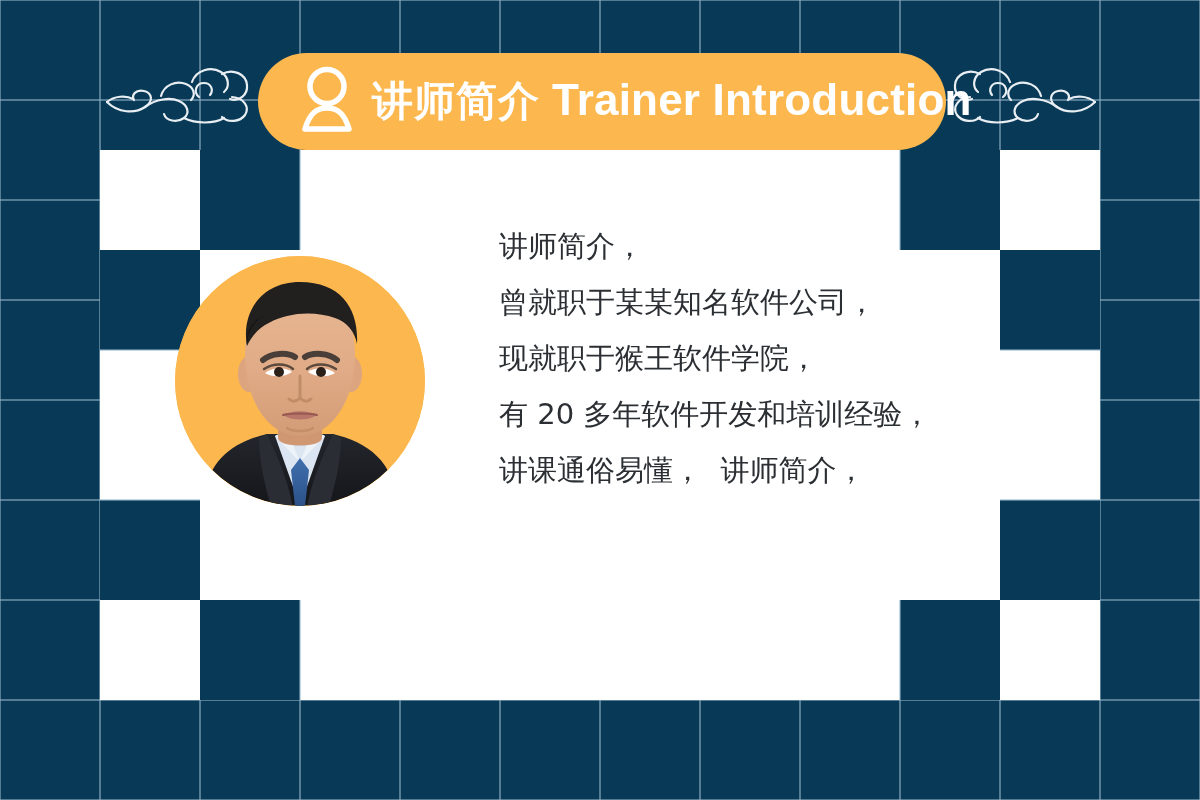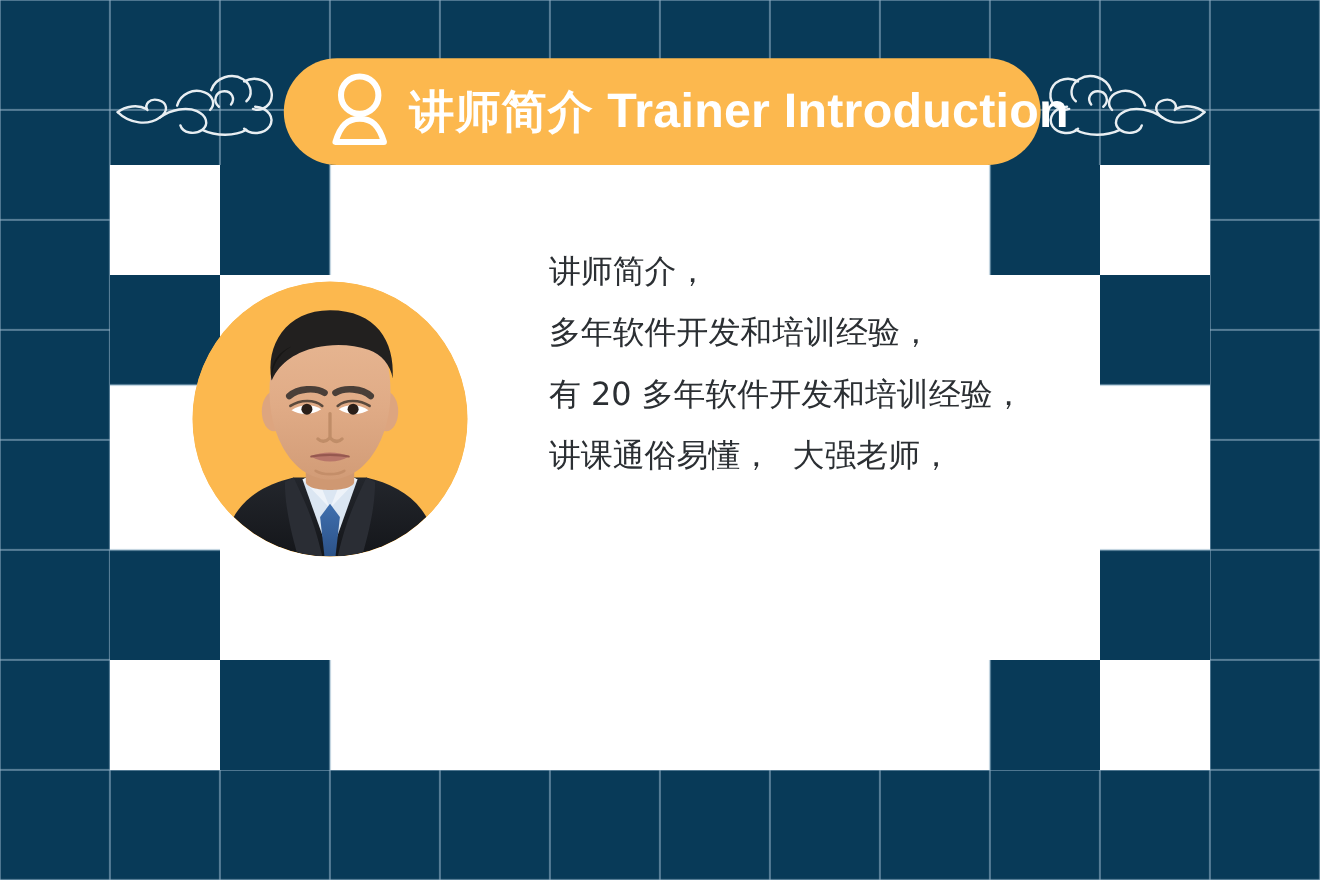--- a/index.html
+++ b/index.html
@@ -215,18 +215,19 @@
         <path d="M108 159 C117 154 133 154 142 159 C133 165 117 165 108 159 Z" fill="#b8766a"></path>
         <path d="M108 159 C117 157 133 157 142 159" stroke="#96584f" stroke-width="2" fill="none" stroke-linecap="round"></path>
 
         <path d="M112 172 C118 176 132 176 138 172" stroke="#c48e69" stroke-width="2.4" fill="none" stroke-linecap="round"></path>
       </g>
     </svg>
   </div>
 
   <div class="bio">
     <div class="bio-line">讲师简介，</div>
-    <div class="bio-line">多年软件开发和培训经验，</div>
+    <div class="bio-line">曾就职于某某知名软件公司，</div>
+    <div class="bio-line">现就职于猴王软件学院，</div>
     <div class="bio-line">有 20 多年软件开发和培训经验，</div>
-    <div class="bio-line">讲课通俗易懂，  大强老师，</div>
+    <div class="bio-line">讲课通俗易懂，  讲师简介，</div>
   </div>
 
 </div>
 
 </body></html>

